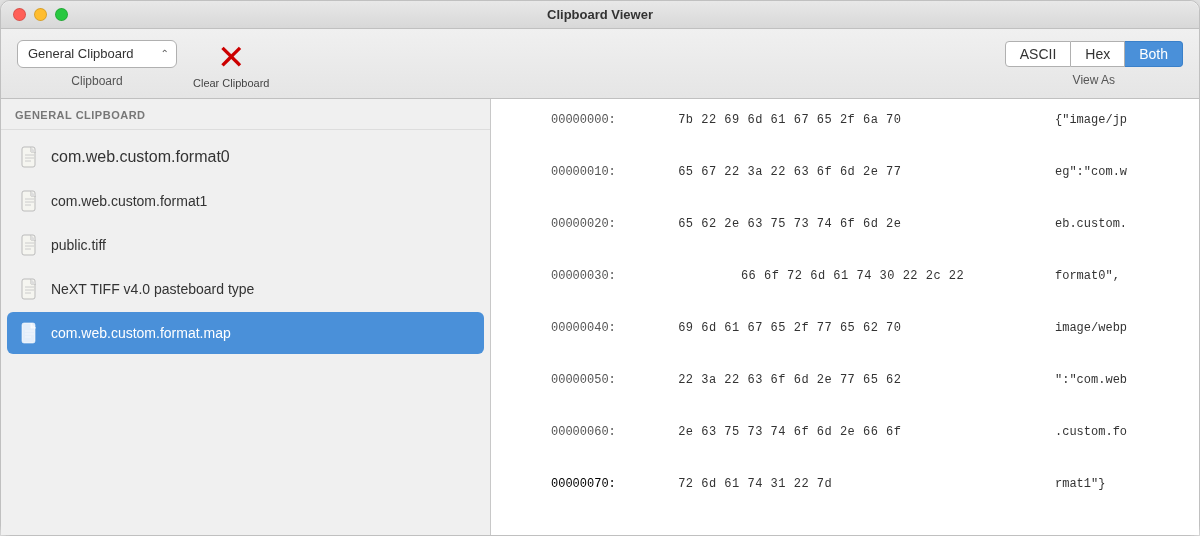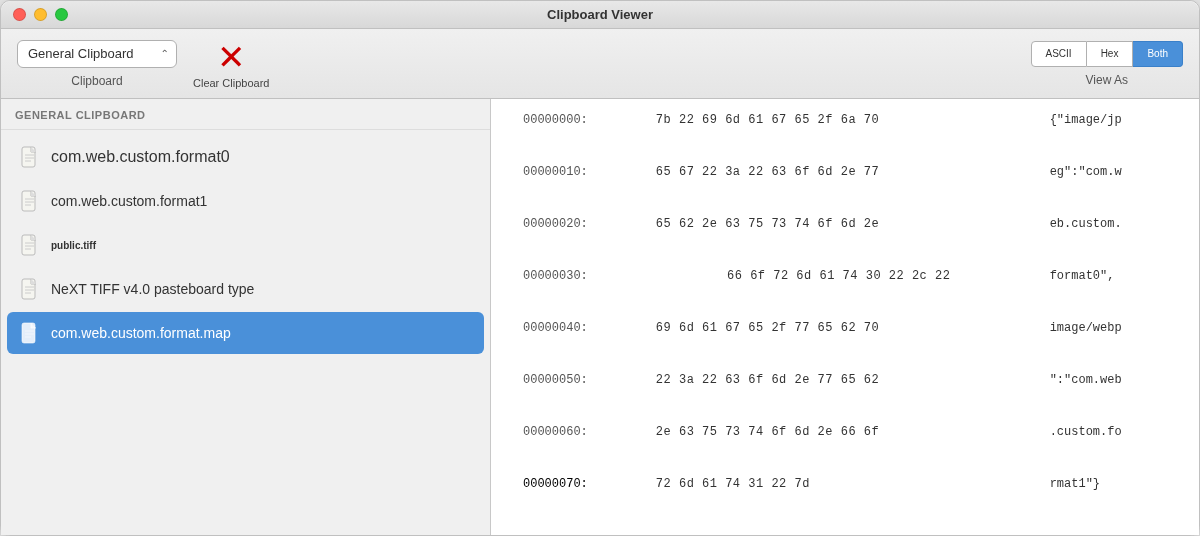--- a/index.html
+++ b/index.html
@@ -158,21 +158,21 @@
 
     .view-as-buttons {
       display: flex;
       gap: 0;
     }
 
     .view-btn {
       background: white;
       border: 1px solid #b0b0b0;
       padding: 4px 14px;
-      font-size: 10px;
+      font-size: 14px;
       color: #333;
       cursor: pointer;
       height: 26px;
       display: flex;
       align-items: center;
     }
 
     .view-btn:first-child {
       border-radius: 4px 0 0 4px;
     }
@@ -251,20 +251,21 @@
       font-family: "Menlo", "Monaco", "Courier New", monospace;
       font-size: 12px;
     }
 
     .hex-view {
       flex: 1;
       overflow-y: auto;
       padding: 10px 28px;
       display: flex;
       gap: 24px;
+      margin-left: 28px;
     }
 
     .hex-table {
       width: 100%;
       border-collapse: collapse;
     }
 
     .hex-table td {
       padding: 1px 4px;
       font-family: "Menlo", "Monaco", "Courier New", monospace;
@@ -367,21 +368,21 @@
           </div>
           <div class="sidebar-item">
             <span style="flex-shrink: 0; width: 18px; height: 22px;"><svg viewBox="0 0 18 22" width="18" height="22">
     <rect x="1" y="1" width="13" height="20" rx="2" ry="2" fill="#f5f5f0" stroke="#bbb" stroke-width="1"></rect>
     <polyline points="10,1 10,6 15,6" fill="none" stroke="#bbb" stroke-width="1"></polyline>
     <polygon points="10,1 15,6 10,6" fill="#ddd"></polygon>
     <line x1="4" y1="9" x2="13" y2="9" stroke="#ccc" stroke-width="1"></line>
     <line x1="4" y1="12" x2="13" y2="12" stroke="#ccc" stroke-width="1"></line>
     <line x1="4" y1="15" x2="10" y2="15" stroke="#ccc" stroke-width="1"></line>
   </svg></span>
-            <span style="font-size: 10px; font-weight: bold;">public.tiff</span>
+            <span style="font-size: 14px;">public.tiff</span>
           </div>
           <div class="sidebar-item">
             <span style="flex-shrink: 0; width: 18px; height: 22px;"><svg viewBox="0 0 18 22" width="18" height="22">
     <rect x="1" y="1" width="13" height="20" rx="2" ry="2" fill="#f5f5f0" stroke="#bbb" stroke-width="1"></rect>
     <polyline points="10,1 10,6 15,6" fill="none" stroke="#bbb" stroke-width="1"></polyline>
     <polygon points="10,1 15,6 10,6" fill="#ddd"></polygon>
     <line x1="4" y1="9" x2="13" y2="9" stroke="#ccc" stroke-width="1"></line>
     <line x1="4" y1="12" x2="13" y2="12" stroke="#ccc" stroke-width="1"></line>
     <line x1="4" y1="15" x2="10" y2="15" stroke="#ccc" stroke-width="1"></line>
   </svg></span>

